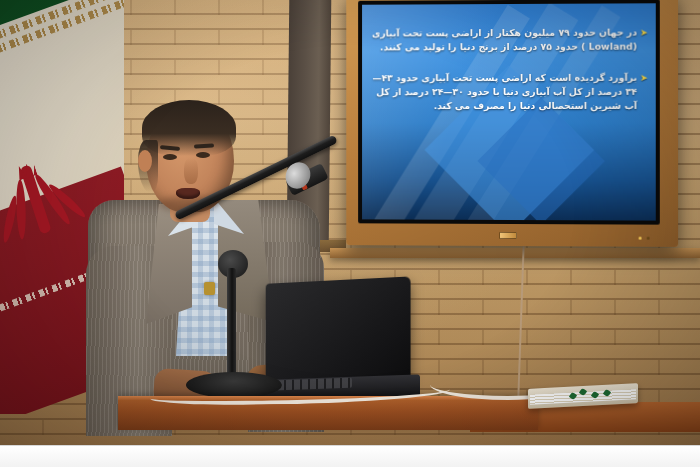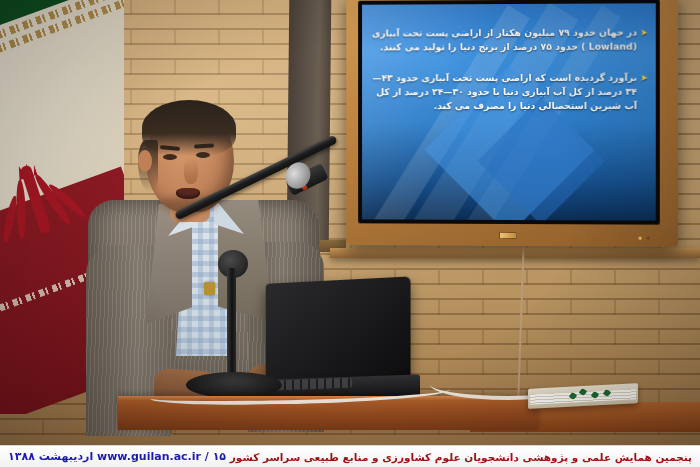--- a/index.html
+++ b/index.html
@@ -473,17 +473,15 @@
   <div class="book"></div>
   <div class="book-pages"></div>
   <div class="book-mark" style="left:604px;top:390px;"></div>
   <div class="book-mark" style="left:592px;top:392px;"></div>
   <div class="book-mark" style="left:580px;top:389px;"></div>
   <div class="book-mark" style="left:570px;top:393px;"></div>
 
   <div class="vignette"></div>
 
   <div class="banner">
-    <div class="banner-left">www.guilan.ac.ir / ۱۵ اردیبهشت ۱۳۸۸</div>
-    <div class="banner-right">پنجمین همایش علمی و پژوهشی دانشجویان علوم کشاورزی و منابع طبیعی سراسر کشور</div>
   </div>
 
 </div>
 
 </body></html>

